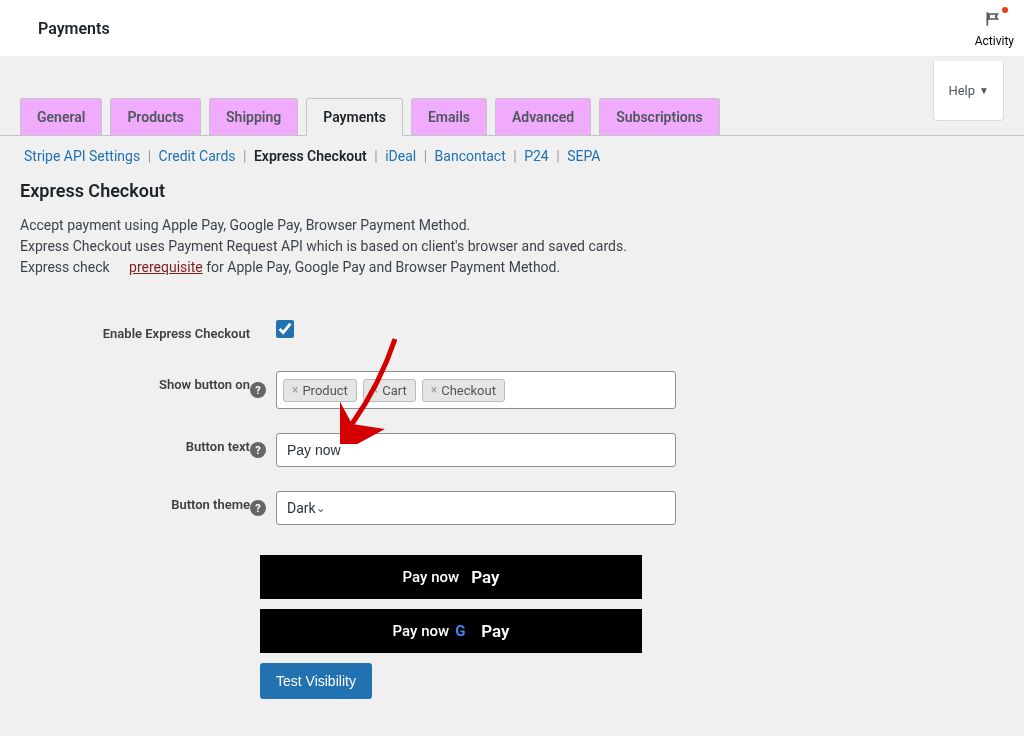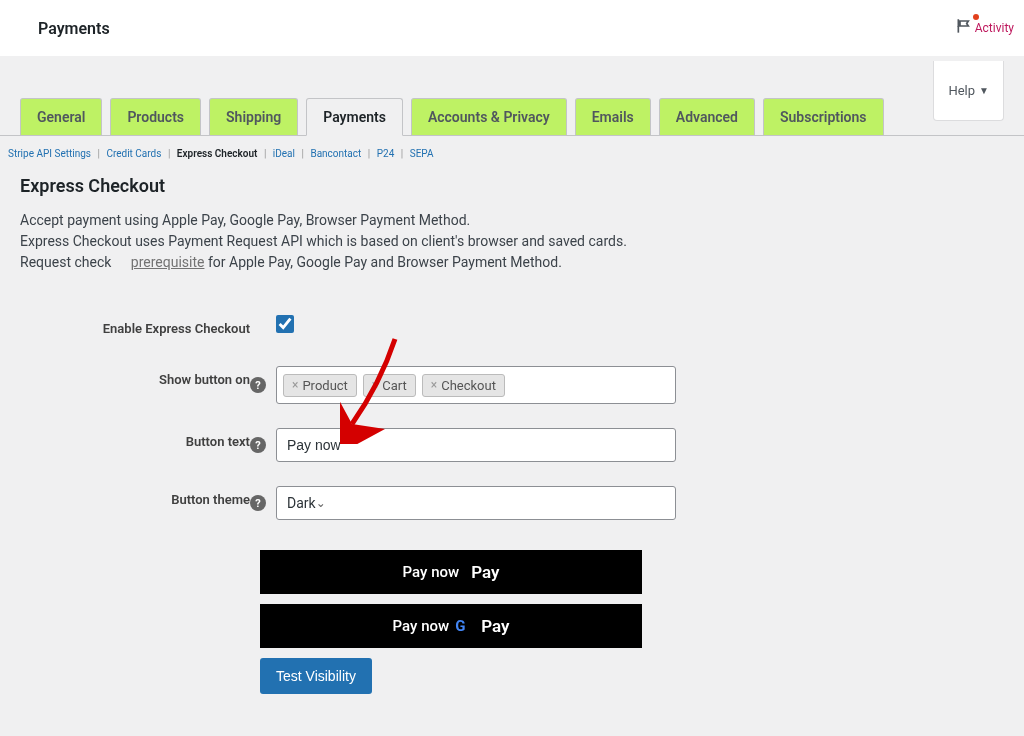--- a/index.html
+++ b/index.html
@@ -15,22 +15,22 @@
   .top-bar {
     height: 56px;
     display: flex;
     justify-content: space-between;
     align-items: center;
     padding: 0 10px 0 38px;
     background: #fff;
   }
   .page-title { font-size: 16px; font-weight: 600; color: #1d2327; }
   .activity {
-    display: flex; flex-direction: row; align-items: center;
-    font-size: 12px; color: #be185d; cursor: pointer;
+    display: flex; flex-direction: column; align-items: center;
+    font-size: 12px; color: #000000; cursor: pointer;
   }
   .activity svg { width: 20px; height: 20px; margin-bottom: 2px; }
   .activity-dot { position: relative; }
   .activity-dot::after {
     content: ""; position: absolute; top: -2px; right: -4px;
     width: 6px; height: 6px; background: #e2401c; border-radius: 50%;
   }
 
   .main-area {
     background: #f0f0f1;
@@ -45,49 +45,49 @@
     font-size: 13px; color: #50575e; cursor: pointer;
     display: flex; align-items: center; gap: 4px;
   }
   .help-wrap .tri { font-size: 10px; }
 
   .tabs {
     display: flex; gap: 8px; padding: 42px 20px 0 20px;
     border-bottom: 1px solid #c3c4c7;
   }
   .tab {
-    background: #bef264;
+    background: #f0abfc;
     border: 1px solid #c3c4c7;
     border-bottom: none;
     padding: 10px 16px;
     font-size: 14px;
     font-weight: 600;
     color: #50575e;
     cursor: pointer;
     border-radius: 3px 3px 0 0;
   }
   .tab.active {
     background: #f0f0f1;
     color: #1d2327;
     border-bottom: 1px solid #f0f0f1;
     margin-bottom: -1px;
   }
 
   .subnav {
-    padding: 12px 20px 10px 8px;
-    font-size: 10px;
+    padding: 12px 20px 10px 24px;
+    font-size: 14px;
   }
   .subnav a { color: #2271b1; text-decoration: none; cursor: pointer; }
   .subnav .sep { color: #999; margin: 0 4px; }
   .subnav .current { color: #1d2327; font-weight: 600; }
 
   .section { padding: 6px 20px 20px 20px; }
   .section h2 { font-size: 18px; font-weight: 600; color: #1d2327; margin-bottom: 14px; }
   .desc { font-size: 14px; color: #3c434a; line-height: 1.5; }
-  .desc a { color: #737373; text-decoration: underline; padding-left: 16px; }
+  .desc a { color: #7f1d1d; text-decoration: underline; padding-left: 16px; }
 
   .form-table { width: 100%; border-collapse: collapse; margin-top: 30px; }
   .form-table tr { }
   .form-table th {
     text-align: right; vertical-align: top;
     width: 230px; padding: 18px 0;
     font-size: 13px; font-weight: 600; color: #404040;
   }
   .form-table td { padding: 12px 0; vertical-align: middle; }
   .help-icon {
@@ -170,21 +170,20 @@
   <div class="help-wrap">
     <span>Help</span>
     <span class="tri">▼</span>
   </div>
 
   <div class="tabs">
     <div class="tab">General</div>
     <div class="tab">Products</div>
     <div class="tab">Shipping</div>
     <div class="tab active">Payments</div>
-    <div class="tab">Accounts &amp; Privacy</div>
     <div class="tab">Emails</div>
     <div class="tab">Advanced</div>
     <div class="tab">Subscriptions</div>
   </div>
 
   <div class="subnav">
     <a>Stripe API Settings</a>
     <span class="sep">|</span>
     <a>Credit Cards</a>
     <span class="sep">|</span>
@@ -197,21 +196,21 @@
     <a>P24</a>
     <span class="sep">|</span>
     <a>SEPA</a>
   </div>
 
   <div class="section">
     <h2>Express Checkout</h2>
     <p class="desc">
       <span>Accept payment using Apple Pay, Google Pay, Browser Payment Method.</span><br>
       <span>Express Checkout uses Payment Request API which is based on client's browser and saved cards.</span><br>
-      <span>Request check </span><a>prerequisite</a><span> for Apple Pay, Google Pay and Browser Payment Method.</span>
+      <span>Express check </span><a>prerequisite</a><span> for Apple Pay, Google Pay and Browser Payment Method.</span>
     </p>
 
     <table class="form-table">
       <tbody>
           <tr>
         <th>Enable Express Checkout</th>
         <td class="field-cell">
           <span style="width:26px;"></span>
           <input type="checkbox" checked="" style="">
         </td>

